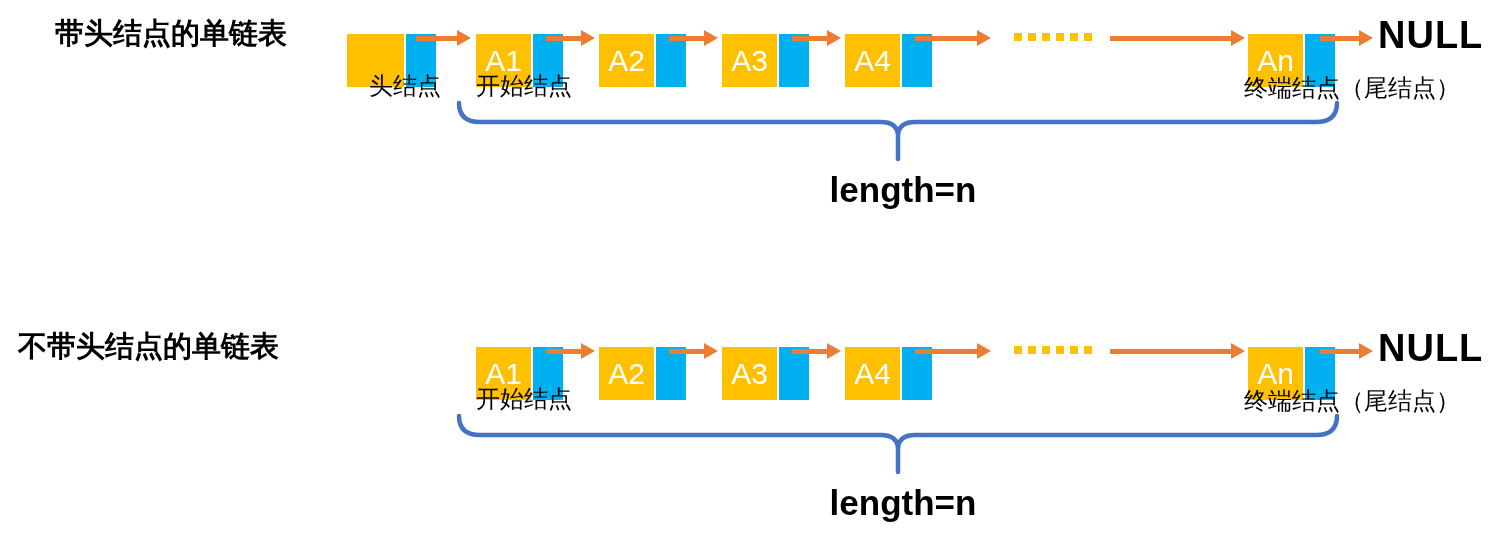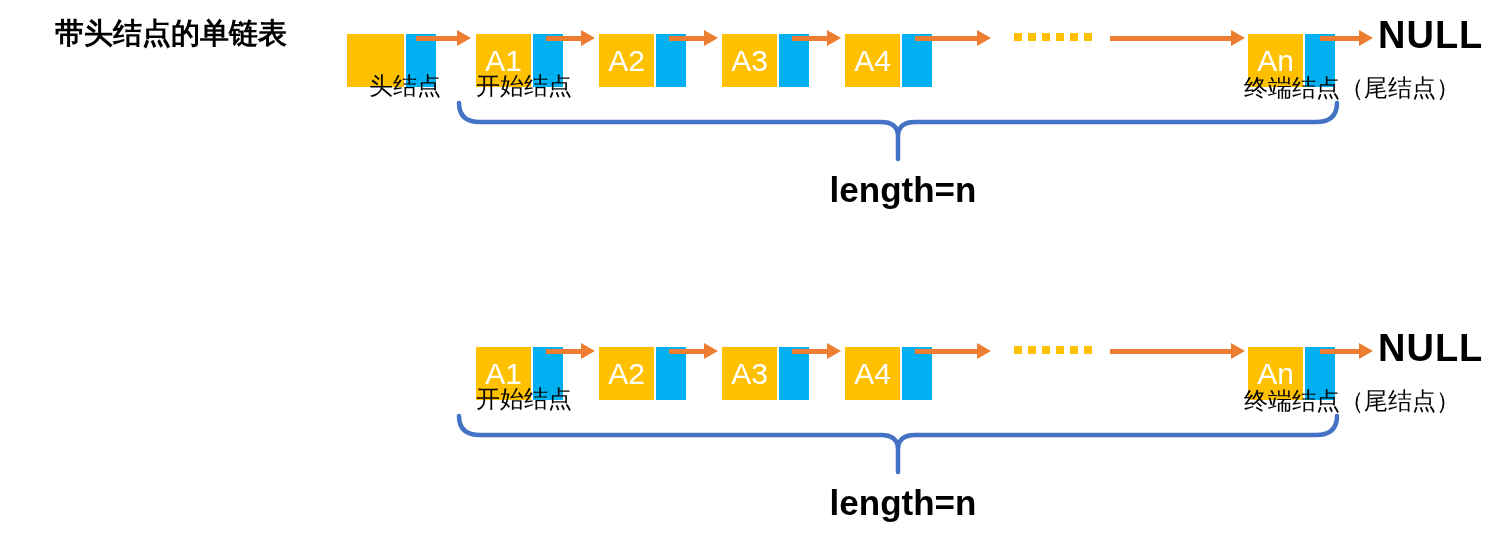--- a/index.html
+++ b/index.html
@@ -99,20 +99,21 @@
 
   <div class="abs null-label" style="left:1378px;top:14px">NULL</div>
 
   <svg class="abs brace" style="left:456px;top:100px" width="884" height="64" viewBox="0 0 884 64">
     <path d="M3,3 C3,16 10,22 24,22 L425,22 C436,22 441,27 442,34"></path>
     <path d="M881,3 C881,16 874,22 860,22 L459,22 C448,22 443,27 442,34"></path>
     <path d="M442,34 L442,59"></path>
   </svg>
   <div class="abs length-label" style="left:753px;top:170px;width:300px">length=n</div>
 
+  <div class="abs row-title" style="left:18px;top:327px">不带头结点的单链表</div>
 
   <div class="abs node" style="left:476px;top:325px">
     <div class="cell data">
       <span>A1</span>
       </div>
     <div class="cell ptr"></div>
   </div>
   <div class="abs node" style="left:599px;top:325px">
     <div class="cell data">
       <span>A2</span>

